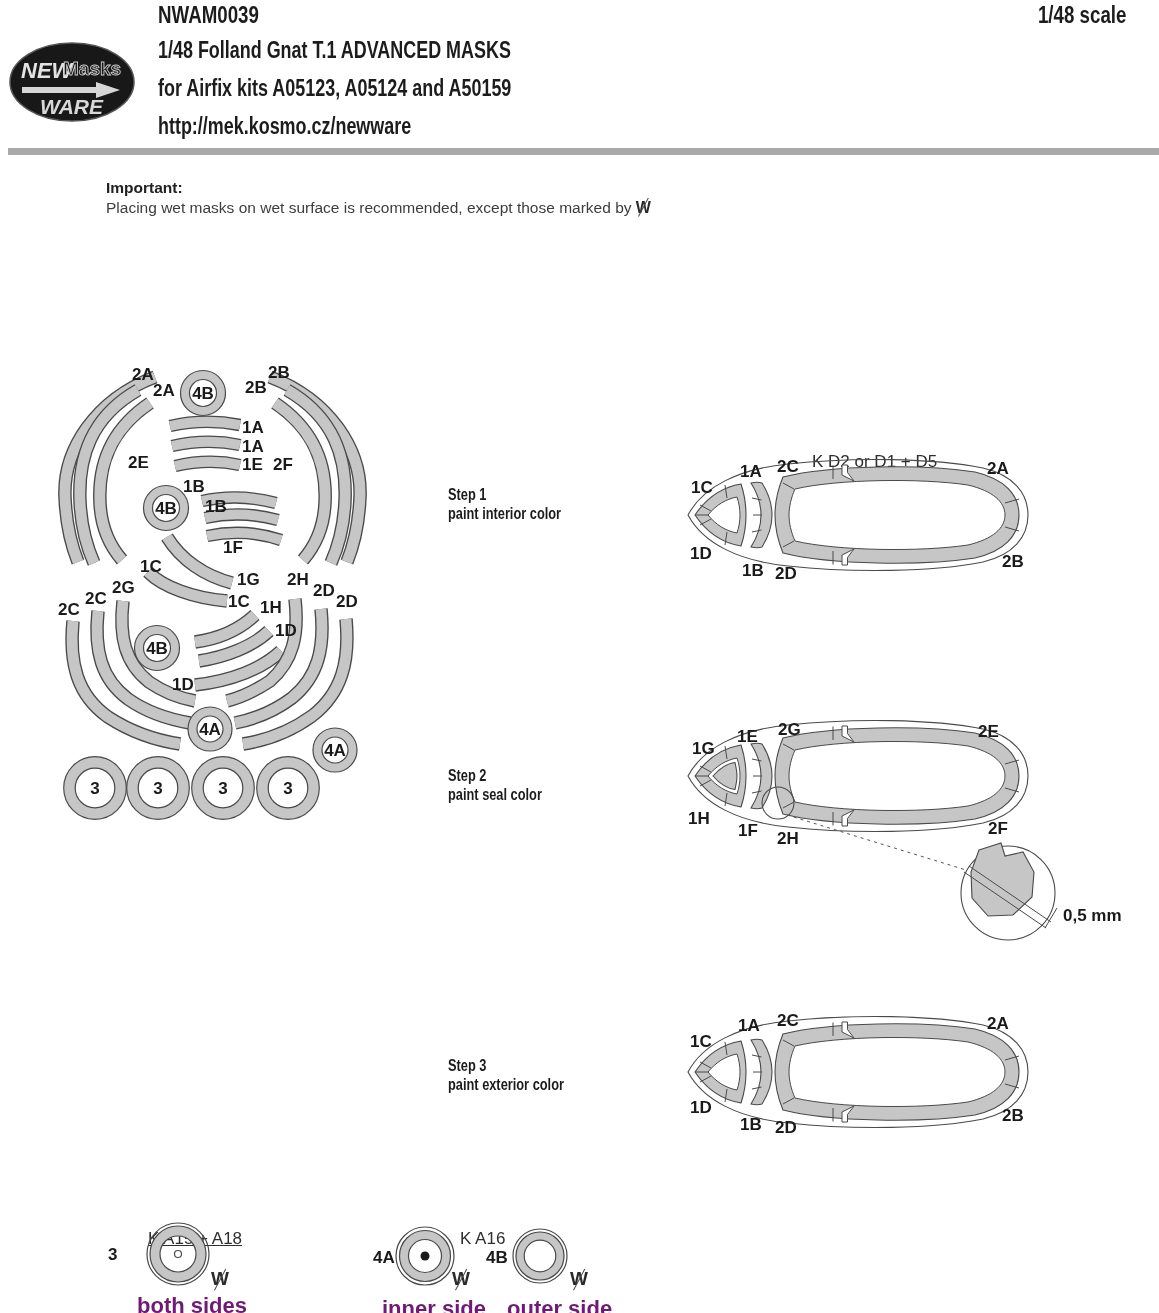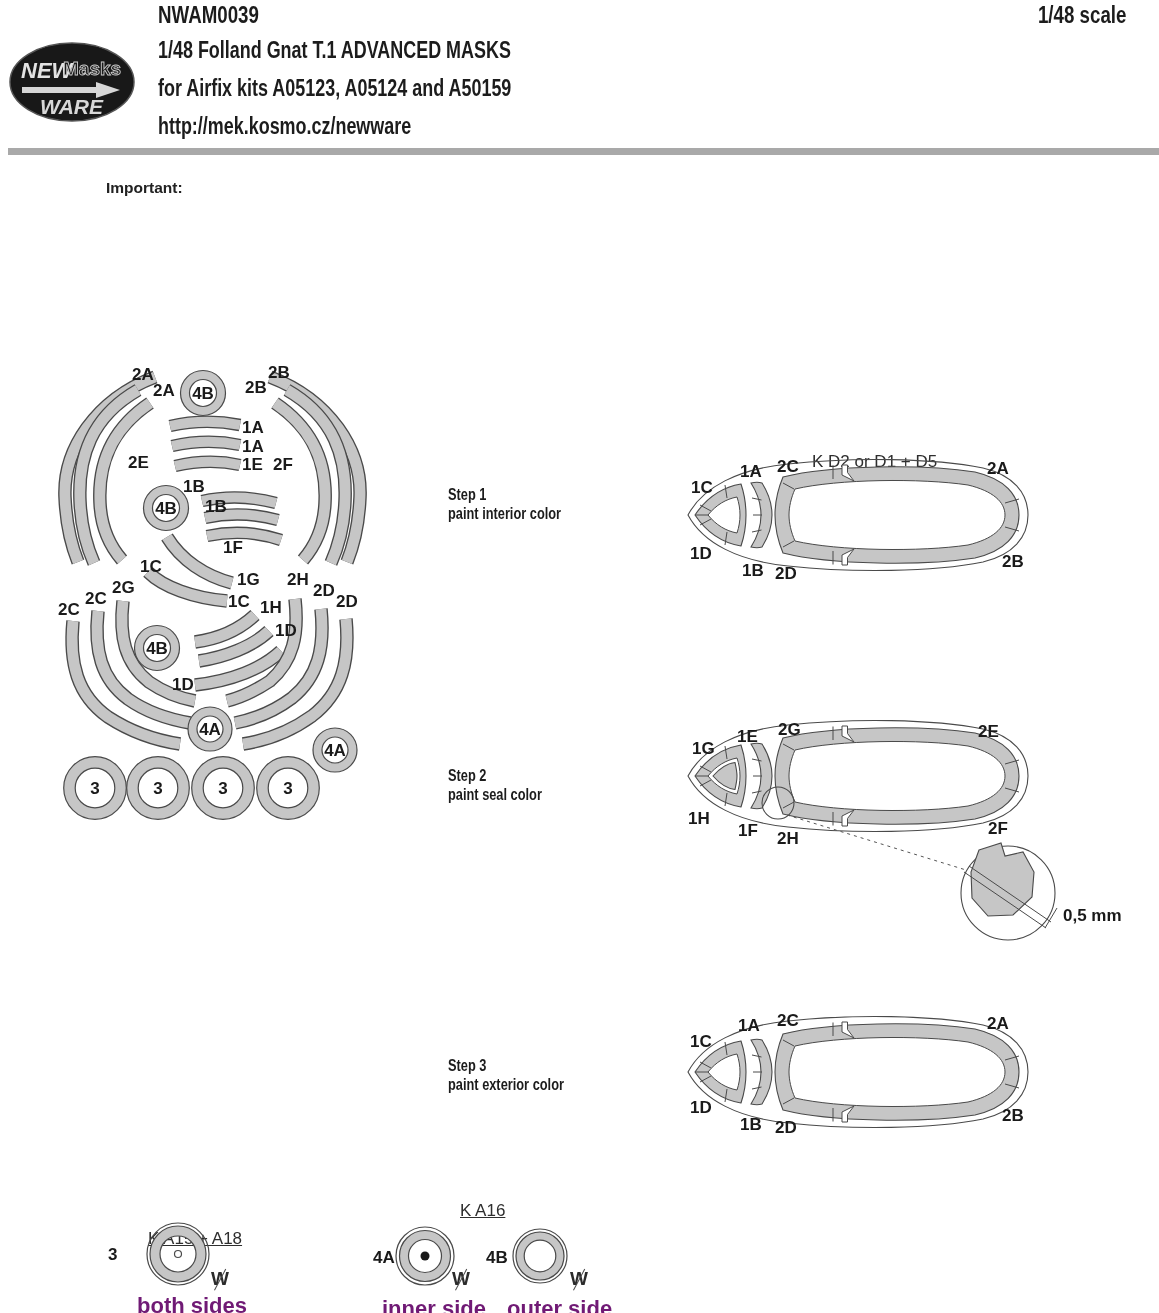--- a/index.html
+++ b/index.html
@@ -54,20 +54,22 @@
   <div class="abs" style="right:33px;top:1px;">
     <div class="cond-r h-code">1/48 scale</div>
   </div>
   <div class="abs cond h-line" style="left:158px;top:37px;">1/48 Folland Gnat T.1 ADVANCED MASKS</div>
   <div class="abs cond h-line" style="left:158px;top:75px;">for Airfix kits A05123, A05124 and A50159</div>
   <div class="abs cond h-line" style="left:158px;top:113px;">http://mek.kosmo.cz/newware</div>
   <div class="abs divider" style="left:8px;top:148px;width:1151px;"></div>
 
   <div class="abs imp" style="left:58px;top:178px;margin-left:48px;">
     <div><b>Important:</b></div>
+    <div><span>Placing wet masks on wet surface is recommended, except those marked by</span>
+         <span class="wmark" style="font-size:16px;">W</span></div>
   </div>
 
   <svg class="abs" style="left:55px;top:355px;" width="320" height="480" viewBox="0 0 320 480">
     <g>
 
       <path class="band" d="M 100 22 C 40 45 8 95 10 142 C 11 167 15 187 23 207"></path>
       <path class="bandf" d="M 100 22 C 40 45 8 95 10 142 C 11 167 15 187 23 207"></path>
       <path class="band" d="M 83 35 C 36 62 23 102 25 146 C 26 170 31 190 39 208"></path>
       <path class="bandf" d="M 83 35 C 36 62 23 102 25 146 C 26 170 31 190 39 208"></path>
       <path class="band" d="M 95 48 C 55 75 43 110 45 148 C 46 170 54 190 67 205"></path>
@@ -330,21 +332,21 @@
     <circle cx="35" cy="35" r="31" class="thin"></circle>
     <circle cx="35" cy="35" r="23" class="ringg" stroke-width="10" fill="#fff"></circle>
     <circle cx="35" cy="35" r="28" class="thin"></circle>
       <circle cx="35" cy="35" r="18" class="thin"></circle>
     <circle cx="35" cy="35" r="3.5" class="thin"></circle>
   </svg>
   <div class="abs plabel" style="left:108px;top:1245px;">3</div>
   <div class="abs" style="left:211px;top:1268px;"><span class="wmark">W</span></div>
   <div class="abs caption" style="left:137px;top:1293px;">both sides</div>
 
-  <div class="abs kitline" style="left:460px;top:1163px;text-decoration:underline;">K A16</div>
+  <div class="abs kitline" style="left:460px;top:1191px;">K A16</div>
   <svg class="abs" style="left:392px;top:1223px;" width="66" height="66" viewBox="0 0 66 66">
     <circle cx="33" cy="33" r="29" class="thin"></circle>
     <circle cx="33" cy="33" r="21" class="ringg" stroke-width="9" fill="#fff"></circle>
     <circle cx="33" cy="33" r="25.5" class="thin"></circle>
       <circle cx="33" cy="33" r="16.5" class="thin"></circle>
     <circle cx="33" cy="33" r="4.5" fill="#1a1a1a"></circle>
   </svg>
   <div class="abs plabel" style="left:373px;top:1248px;">4A</div>
   <div class="abs" style="left:452px;top:1268px;"><span class="wmark">W</span></div>
   <div class="abs caption" style="left:382px;top:1296px;">inner side</div>

